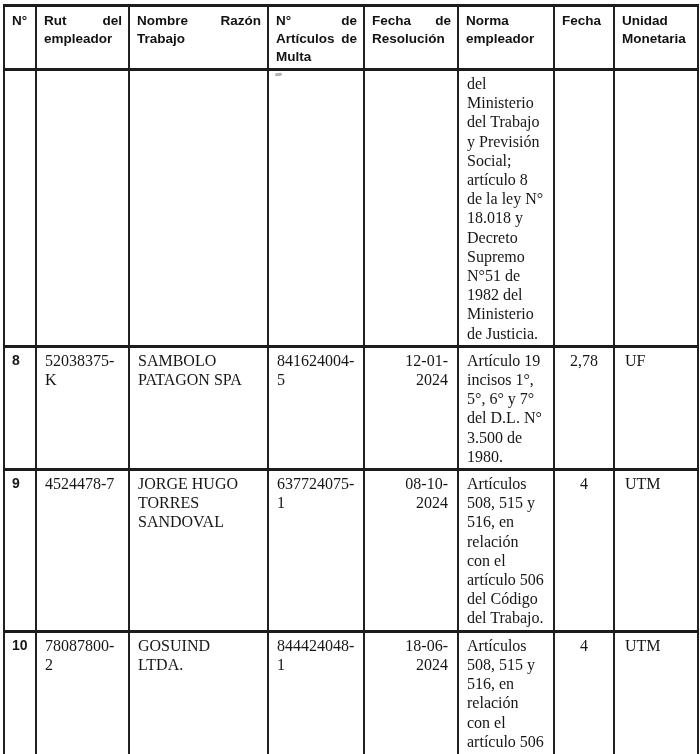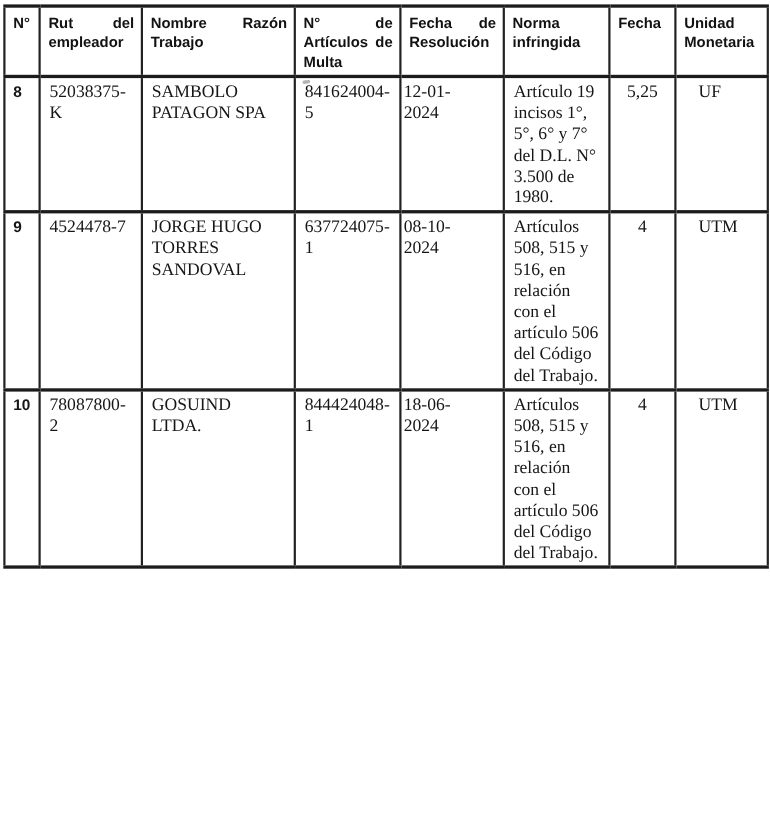--- a/index.html
+++ b/index.html
@@ -46,23 +46,23 @@
     padding: 3px 3px 2px 8px;
     white-space: pre-line;
   }
   td.cell-num {
     font-family: "Liberation Sans", sans-serif;
     font-weight: bold;
     font-size: 14px;
     padding: 4px 2px 2px 7px;
     white-space: pre-line;
   }
-  td.cell-fecha { padding-right: 9px; padding-left: 2px; }
+  td.cell-fecha { text-align: right; padding-right: 9px; padding-left: 2px; }
   td.cell-monto { text-align: center; padding-left: 2px; padding-right: 2px; }
-  td.cell-unidad { padding-left: 20px; margin-left: 45px; }
+  td.cell-unidad { padding-left: 10px; margin-left: 45px; }
   tr.r-header { height: 58px; }
   tr.r-cont   { height: 270px; }
   tr.r-8      { height: 113px; }
   tr.r-9      { height: 157px; }
   tr.r-10     { height: 148px; }
   .scan-artifact {
     position: absolute;
     left: 275px;
     top: 73px;
     width: 7px;
@@ -88,43 +88,66 @@
     <col style="width:84px">
   </colgroup>
 
   <tbody>
       <tr class="r-header">
     <th class="hdr no-just">N°</th>
     <th class="hdr">Rut del empleador</th>
     <th class="hdr">Nombre Razón Trabajo</th>
     <th class="hdr">N° de Artículos de Multa</th>
     <th class="hdr">Fecha de Resolución</th>
-    <th class="hdr">Norma infringida</th>
+    <th class="hdr">Norma empleador</th>
     <th class="hdr no-just">Fecha</th>
     <th class="hdr">Unidad Monetaria</th>
   </tr>
 
+  <tr class="r-cont">
+    <td class="cell-num"></td>
+    <td class="cell"></td>
+    <td class="cell"></td>
+    <td class="cell"></td>
+    <td class="cell cell-fecha"></td>
+    <td class="cell">del
+Ministerio
+del Trabajo
+y Previsión
+Social;
+artículo 8
+de la ley N°
+18.018 y
+Decreto
+Supremo
+N°51 de
+1982 del
+Ministerio
+de Justicia.</td>
+    <td class="cell cell-monto"></td>
+    <td class="cell cell-unidad"></td>
+  </tr>
 
   <tr class="r-8">
     <td class="cell-num">8</td>
     <td class="cell">52038375-
 K</td>
     <td class="cell">SAMBOLO
 PATAGON SPA</td>
     <td class="cell">841624004-
 5</td>
     <td class="cell cell-fecha">12-01-
 2024</td>
     <td class="cell">Artículo 19
 incisos 1°,
 5°, 6° y 7°
 del D.L. N°
 3.500 de
 1980.</td>
-    <td class="cell cell-monto">5,25</td>
+    <td class="cell cell-monto">2,78</td>
     <td class="cell cell-unidad">UF</td>
   </tr>
 
   <tr class="r-9">
     <td class="cell-num">9</td>
     <td class="cell">4524478-7</td>
     <td class="cell">JORGE HUGO
 TORRES
 SANDOVAL</td>
     <td class="cell">637724075-

